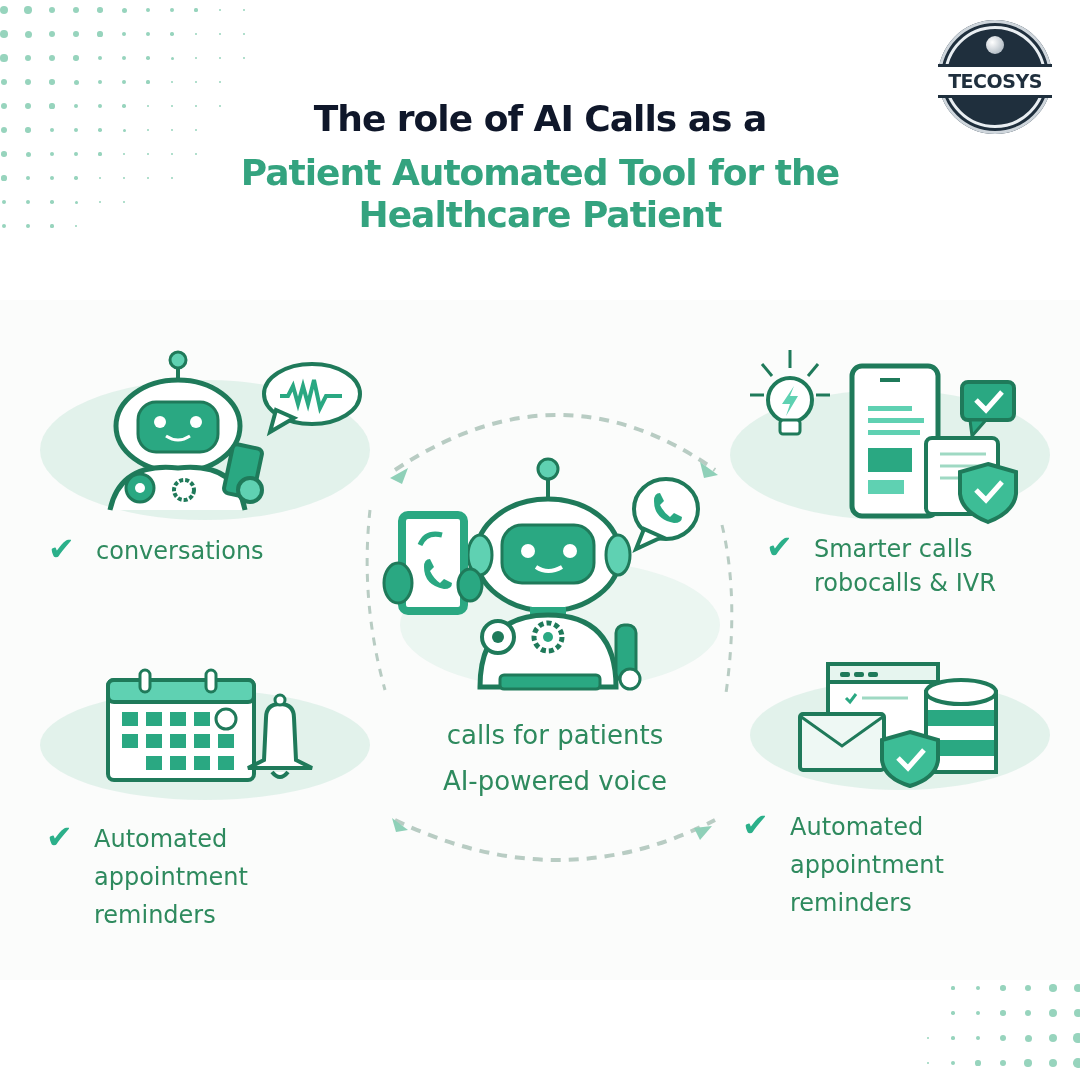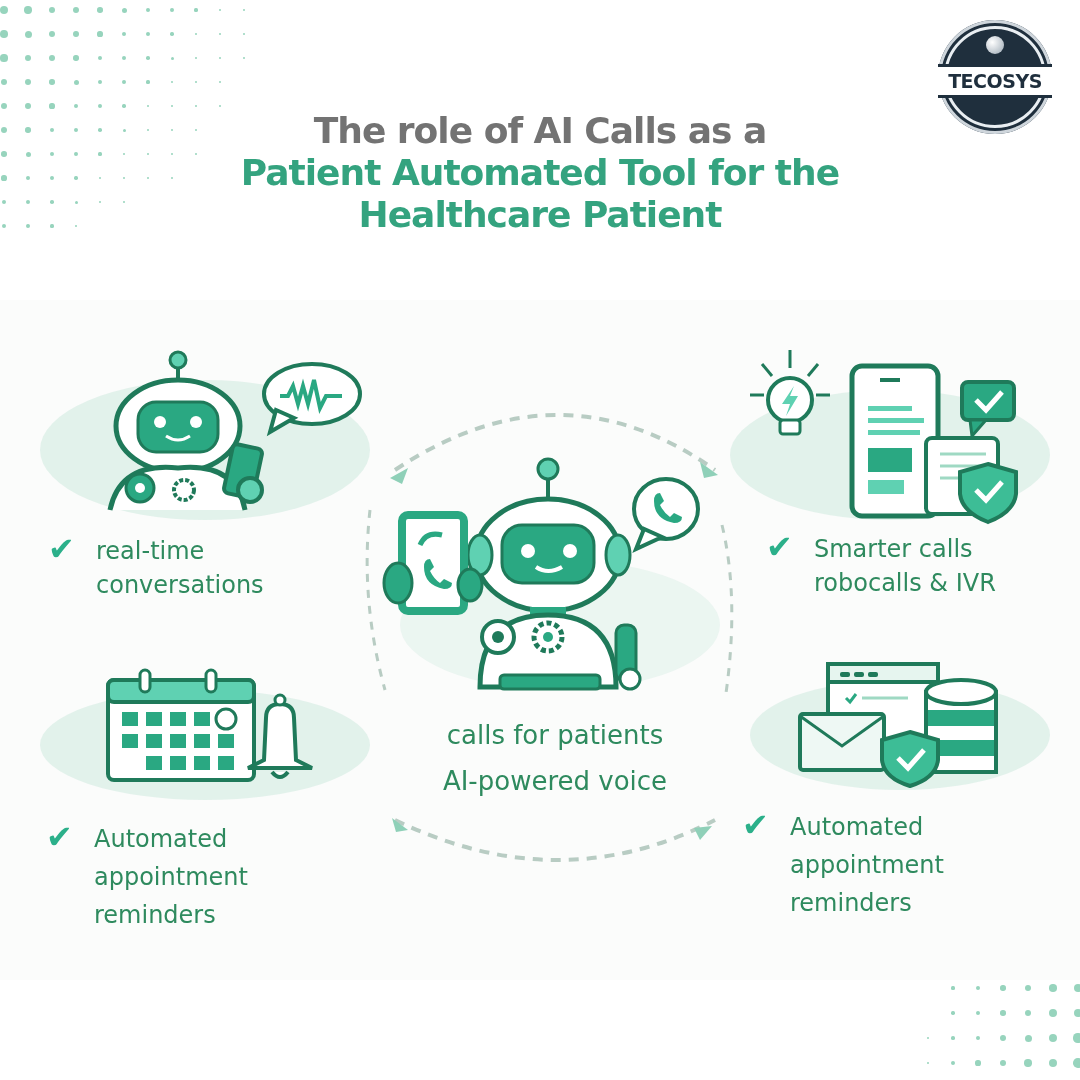--- a/index.html
+++ b/index.html
@@ -4,21 +4,21 @@
 <style>
   html,body{margin:0;padding:0;}
   body{width:1080px;height:1080px;position:relative;overflow:hidden;background:#ffffff;font-family:"DejaVu Sans",sans-serif;}
   .dots{position:absolute;}
   .dot{position:absolute;border-radius:50%;background:#97d4bd;}
   .logo{position:absolute;left:938px;top:20px;width:114px;height:114px;border-radius:50%;background:#1f2f3d;box-shadow:0 0 0 3px #cfd6dc inset;}
   .logo .ring{position:absolute;left:6px;top:6px;width:96px;height:96px;border-radius:50%;border:3px solid #e9eef2;}
   .logo .band{position:absolute;left:0;right:0;top:44px;height:28px;background:#ffffff;border-top:3px solid #1f2f3d;border-bottom:3px solid #1f2f3d;display:flex;align-items:center;justify-content:center;font-family:"DejaVu Sans",sans-serif;font-weight:bold;font-size:19px;color:#1f2f3d;letter-spacing:-0.5px;}
   .logo .globe{position:absolute;left:48px;top:16px;width:18px;height:18px;border-radius:50%;background:radial-gradient(circle at 35% 35%,#ffffff,#9aa7b2);}
   .title{position:absolute;left:0;width:1080px;text-align:center;font-family:"DejaVu Sans",sans-serif;font-weight:bold;letter-spacing:-1px;}
-  .t1{top:110px;font-size:36px;color:#737373;}
+  .t1{top:98px;font-size:36px;color:#0f172a;}
   .t2{top:152px;font-size:36px;color:#34a37f;}
   .t3{top:194px;font-size:36px;color:#34a37f;}
   .panel{position:absolute;left:0;top:300px;width:1080px;height:680px;background:#fbfcfb;}
   .blob{position:absolute;background:#dcefe7;border-radius:50%;opacity:0.8;}
   .feat{position:absolute;font-family:"DejaVu Sans",sans-serif;font-size:24px;line-height:34px;color:#2e8a5e;}
   .feat .check{position:absolute;left:0;top:-2px;font-size:32px;color:#2bb08a;font-weight:bold;}
   .feat .txt{margin-left:48px;display:block;}
   .center-text{position:absolute;left:390px;top:712px;width:330px;text-align:center;font-size:26px;line-height:46px;color:#2e8a5e;}
   svg{position:absolute;overflow:visible;}
 </style>
@@ -290,21 +290,20 @@
   <rect x="128" y="30" width="70" height="80" fill="#ffffff" stroke="#1f7a5a" stroke-width="4"></rect>
   <ellipse cx="163" cy="30" rx="35" ry="12" fill="#ffffff" stroke="#1f7a5a" stroke-width="4"></ellipse>
   <rect x="130" y="48" width="66" height="16" fill="#2aa882"></rect>
   <rect x="130" y="78" width="66" height="16" fill="#2aa882"></rect>
   <path d="M112 70 L140 78 L140 98 Q138 116 112 124 Q86 116 84 98 L84 78 Z" fill="#3dbd96" stroke="#1f7a5a" stroke-width="4"></path>
   <polyline points="100,96 110,106 126,88" fill="none" stroke="#ffffff" stroke-width="5"></polyline>
 </svg>
 
 <div class="feat" style="left:48px;top:534px;">
   <span class="check">✔</span>
-  <span class="txt">real-time</span>
   <span class="txt">conversations</span>
 </div>
 
 <div class="feat" style="left:766px;top:532px;">
   <span class="check">✔</span>
   <span class="txt">Smarter calls</span>
   <span class="txt">robocalls &amp; IVR</span>
 </div>
 
 <div class="feat" style="left:46px;top:820px;line-height:38px;">

